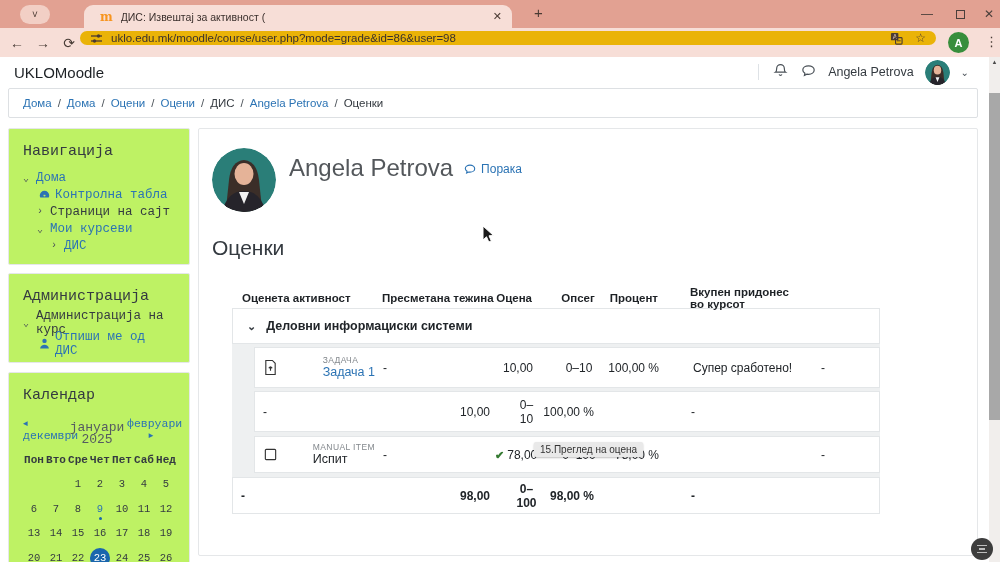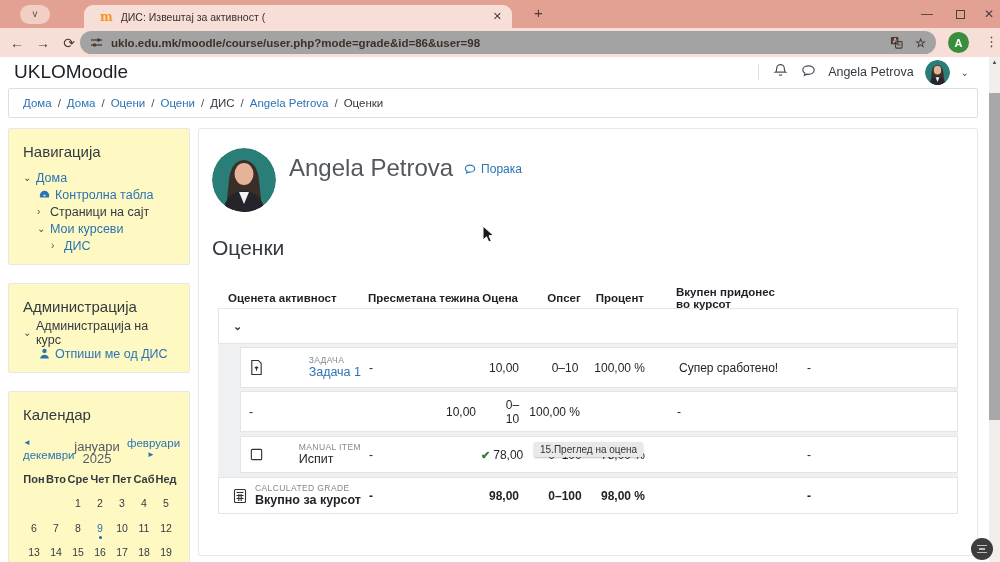--- a/index.html
+++ b/index.html
@@ -20,48 +20,48 @@
   .new-tab { position:absolute; left:534px; top:4px; font-size:15px; color:#4a3a33; }
   .winctl { position:absolute; top:0; height:28px; display:flex; align-items:center; color:#4a3f3b; font-size:12px; }
   .win-min { left:912px; width:30px; justify-content:center; }
   .win-max { left:945px; width:30px; justify-content:center; }
   .win-max i { display:block; width:9px; height:9px; border:1.2px solid #4a3f3b; }
   .win-close { left:978px; width:22px; justify-content:center; }
   .toolbar { position:absolute; left:0; top:28px; width:1000px; height:29px; background:#f7ded7;
     display:flex; align-items:center; }
   .nav-btn { width:26px; text-align:center; font-size:14px; color:#473b35; }
   .nav-btn.back { margin-left:4px; }
-  .omnibox { position:absolute; left:80px; top:3px; width:856px; height:23px; background:#a3a3a3;
-    border-radius:12px; display:flex; align-items:center; padding:0 10px;font-weight:bold; }
+  .omnibox { position:absolute; left:80px; top:3px; width:856px; height:14px; background:#eab308;
+    border-radius:12px; display:flex; align-items:center; padding:0 10px; }
   .site-info { margin-right:8px; display:flex; }
   .url { font-size:11.5px; color:#3b312c; flex:1; white-space:nowrap; overflow:hidden; }
   .omni-ico { font-size:12px; color:#4a3a33; margin-left:12px; }
   .translate-ico svg { display:block; }
   .chrome-avatar { position:absolute; left:948px; top:4px; width:21px; height:21px; border-radius:50%;
     background:#388e3c; color:#fff; font-size:11px; font-weight:bold; display:flex; align-items:center; justify-content:center; }
   .chrome-menu { position:absolute; left:985px; top:6px; font-size:13px; color:#473b35; }
   
   .mheader { position:absolute; left:0; top:57px; width:989px; height:30px; background:#fff;
     display:flex; align-items:center; }
-  .brand { font-size:19px; color:#1d2125; margin-left:14px; }
+  .brand { font-size:15px; color:#1d2125; margin-left:14px; }
   .mh-right { position:absolute; right:20px; top:0; height:30px; display:flex; align-items:center; gap:11px; }
   .mh-divider { width:1px; height:16px; background:#dee2e6; margin-right:2px; }
   .mh-name { font-size:12.5px; color:#343a40; }
   .mh-avatar { width:25px; height:25px; border-radius:50%; overflow:hidden; }
   .mh-caret { font-size:10px; color:#495057; }
   
   .crumbbar { position:absolute; left:8px; top:88px; width:970px; height:30px; background:#fff;
     border:1px solid #dde0e3; border-radius:2px; display:flex; align-items:center; padding-left:14px;
     font-size:11.5px; }
   .crumb { color:#2b73b4; }
   .crumb.current { color:#343a40; }
   .crumb-sep { color:#495057; margin:0 6px; }
   
   .sidebar { position:absolute; left:8px; top:128px; width:182px; }
-  .block { background:#fef9c3; border:1px solid #e5e7e9; border-radius:2px; padding:14px 14px 10px 14px; margin-bottom:18px; }
+  .block { background:#bef264; border:1px solid #e5e7e9; border-radius:2px; padding:14px 14px 10px 14px; margin-bottom:8px;font-family:Liberation Mono, monospace; }
   .block-title { font-size:15px; color:#343a40; font-weight:400; margin-bottom:9px; }
   .tree-row { display:flex; align-items:center; height:17px; font-size:12.5px; }
   .tree-row .tw { width:13px; font-size:10px; color:#495057; flex:none; }
   .ind1 { padding-left:14px; } .ind2 { padding-left:28px; }
   .tlink { color:#2b73b4; } .tplain { color:#343a40; }
   .tree-ico { width:15px; height:13px; margin-right:3px; flex:none; }
   .cal-block { margin-top:9px; padding-bottom:0; }
   .cal-nav { margin-top:14px; display:flex; font-size:11.5px; line-height:12px; }
   .cal-prev { color:#2b73b4; width:44px; }
   .cal-prev .arr, .cal-next .arr { font-size:8px; display:block; }
@@ -78,21 +78,21 @@
     color:#fff; align-items:center; justify-content:center; }
   
   .main-card { position:absolute; left:198px; top:128px; width:780px; height:428px; background:#fff;
     border:1px solid #e5e7e9; border-radius:2px; padding:13px; }
   .profile-row { display:flex; align-items:flex-start; margin-top:6px; }
   .pf-avatar { width:64px; height:64px; border-radius:50%; overflow:hidden; flex:none; }
   .pf-name { font-size:24px; font-weight:300; color:#53575b; margin:6px 0 0 13px; }
   .msg-link { display:flex; align-items:center; gap:4px; margin:14px 0 0 10px; color:#2b73b4; font-size:12px; }
   .page-title { font-size:21px; font-weight:300; color:#343a40; margin-top:24px; }
   
-  .gtable { margin:26px 0 0 6px; width:740px; }
+  .gtable { margin:26px 0 0 20px; width:648px; }
   .gt-grid { display:grid; grid-template-columns:142px 120px 43px 62px 65px 130px 178px; align-items:center; }
   .gt-grid.indent { grid-template-columns:120px 120px 43px 62px 65px 130px 178px; }
   .gt-head { font-size:11.5px; font-weight:bold; color:#1d2125; height:16px; }
   .h1,.c1 { padding-left:10px; } .h2,.c2 { padding-left:8px; }
   .h3,.c3 { text-align:right; padding-right:5px; }
   .h4,.c4 { text-align:center; padding-left:20px; }
   .h5,.c5 { text-align:right; padding-right:6px; }
   .h6,.c6 { padding-left:28px; } .h7,.c7 { padding-left:26px; }
   .gt-body { margin-top:6px; background:#eef0f1; }
   .band { background:#fff; border:1px solid #e3e6e8; font-size:12px; color:#212529; }
@@ -362,20 +362,21 @@
       <span class="h2">Пресметана тежина</span>
       <span class="h3">Оцена</span>
       <span class="h4">Опсег</span>
       <span class="h5">Процент</span>
       <span class="h7">Вкупен придонес во курсот</span>
     </div>
 
     <div class="gt-body">
       <div class="band cat">
         <span class="cat-caret">⌄</span>
+        <span>Деловни информациски системи</span>
       </div>
 
       <div class="band item gt-grid indent">
         <span class="act-cell">
           <svg class="row-ico" width="15" height="17" viewBox="0 0 16 18" fill="none" stroke="#333" stroke-width="1.2">
             <path d="M3 1.5h7l3 3v12H3z"></path>
               <path d="M8 12.5V8M8 8l-1.8 1.8M8 8l1.8 1.8"></path>
             </svg>
           <span class="act-text">
             <div class="ttype">ЗАДАЧА</div>
@@ -411,34 +412,20 @@
         </span>
         <span class="c2">-</span>
         <span class="c3"><span class="check">✔</span><span>78,00</span></span>
         <span class="c4">0–100</span>
         <span class="c5">78,00 %</span>
         <span class="c6"></span>
         <span class="c7">-</span>
       </div>
 
       <div class="band total gt-grid">
-        <span class="act-cell" style="padding-left:14px">
-          <svg class="row-ico" width="14" height="16" viewBox="0 0 14 16" fill="none" stroke="#333" stroke-width="1.1">
-            <rect x="1.5" y="1.5" width="11" height="13" rx="1"></rect>
-              <line x1="3.5" y1="4.5" x2="10.5" y2="4.5"></line>
-            <line x1="3.5" y1="7.5" x2="10.5" y2="7.5"></line>
-              <line x1="3.5" y1="10.5" x2="10.5" y2="10.5"></line>
-            <line x1="5.8" y1="6" x2="5.8" y2="13"></line>
-              <line x1="8.2" y1="6" x2="8.2" y2="13"></line>
-            </svg>
-          <span class="act-text">
-            <div class="ttype">CALCULATED GRADE</div>
-            <div class="tname dark" style="font-weight:bold">Вкупно за курсот</div>
-          </span>
-        </span>
         <span class="c2">-</span>
         <span class="c3">98,00</span>
         <span class="c4">0–100</span>
         <span class="c5">98,00 %</span>
         <span class="c6"></span>
         <span class="c7">-</span>
       </div>
     </div>
   </div>
 </div>

